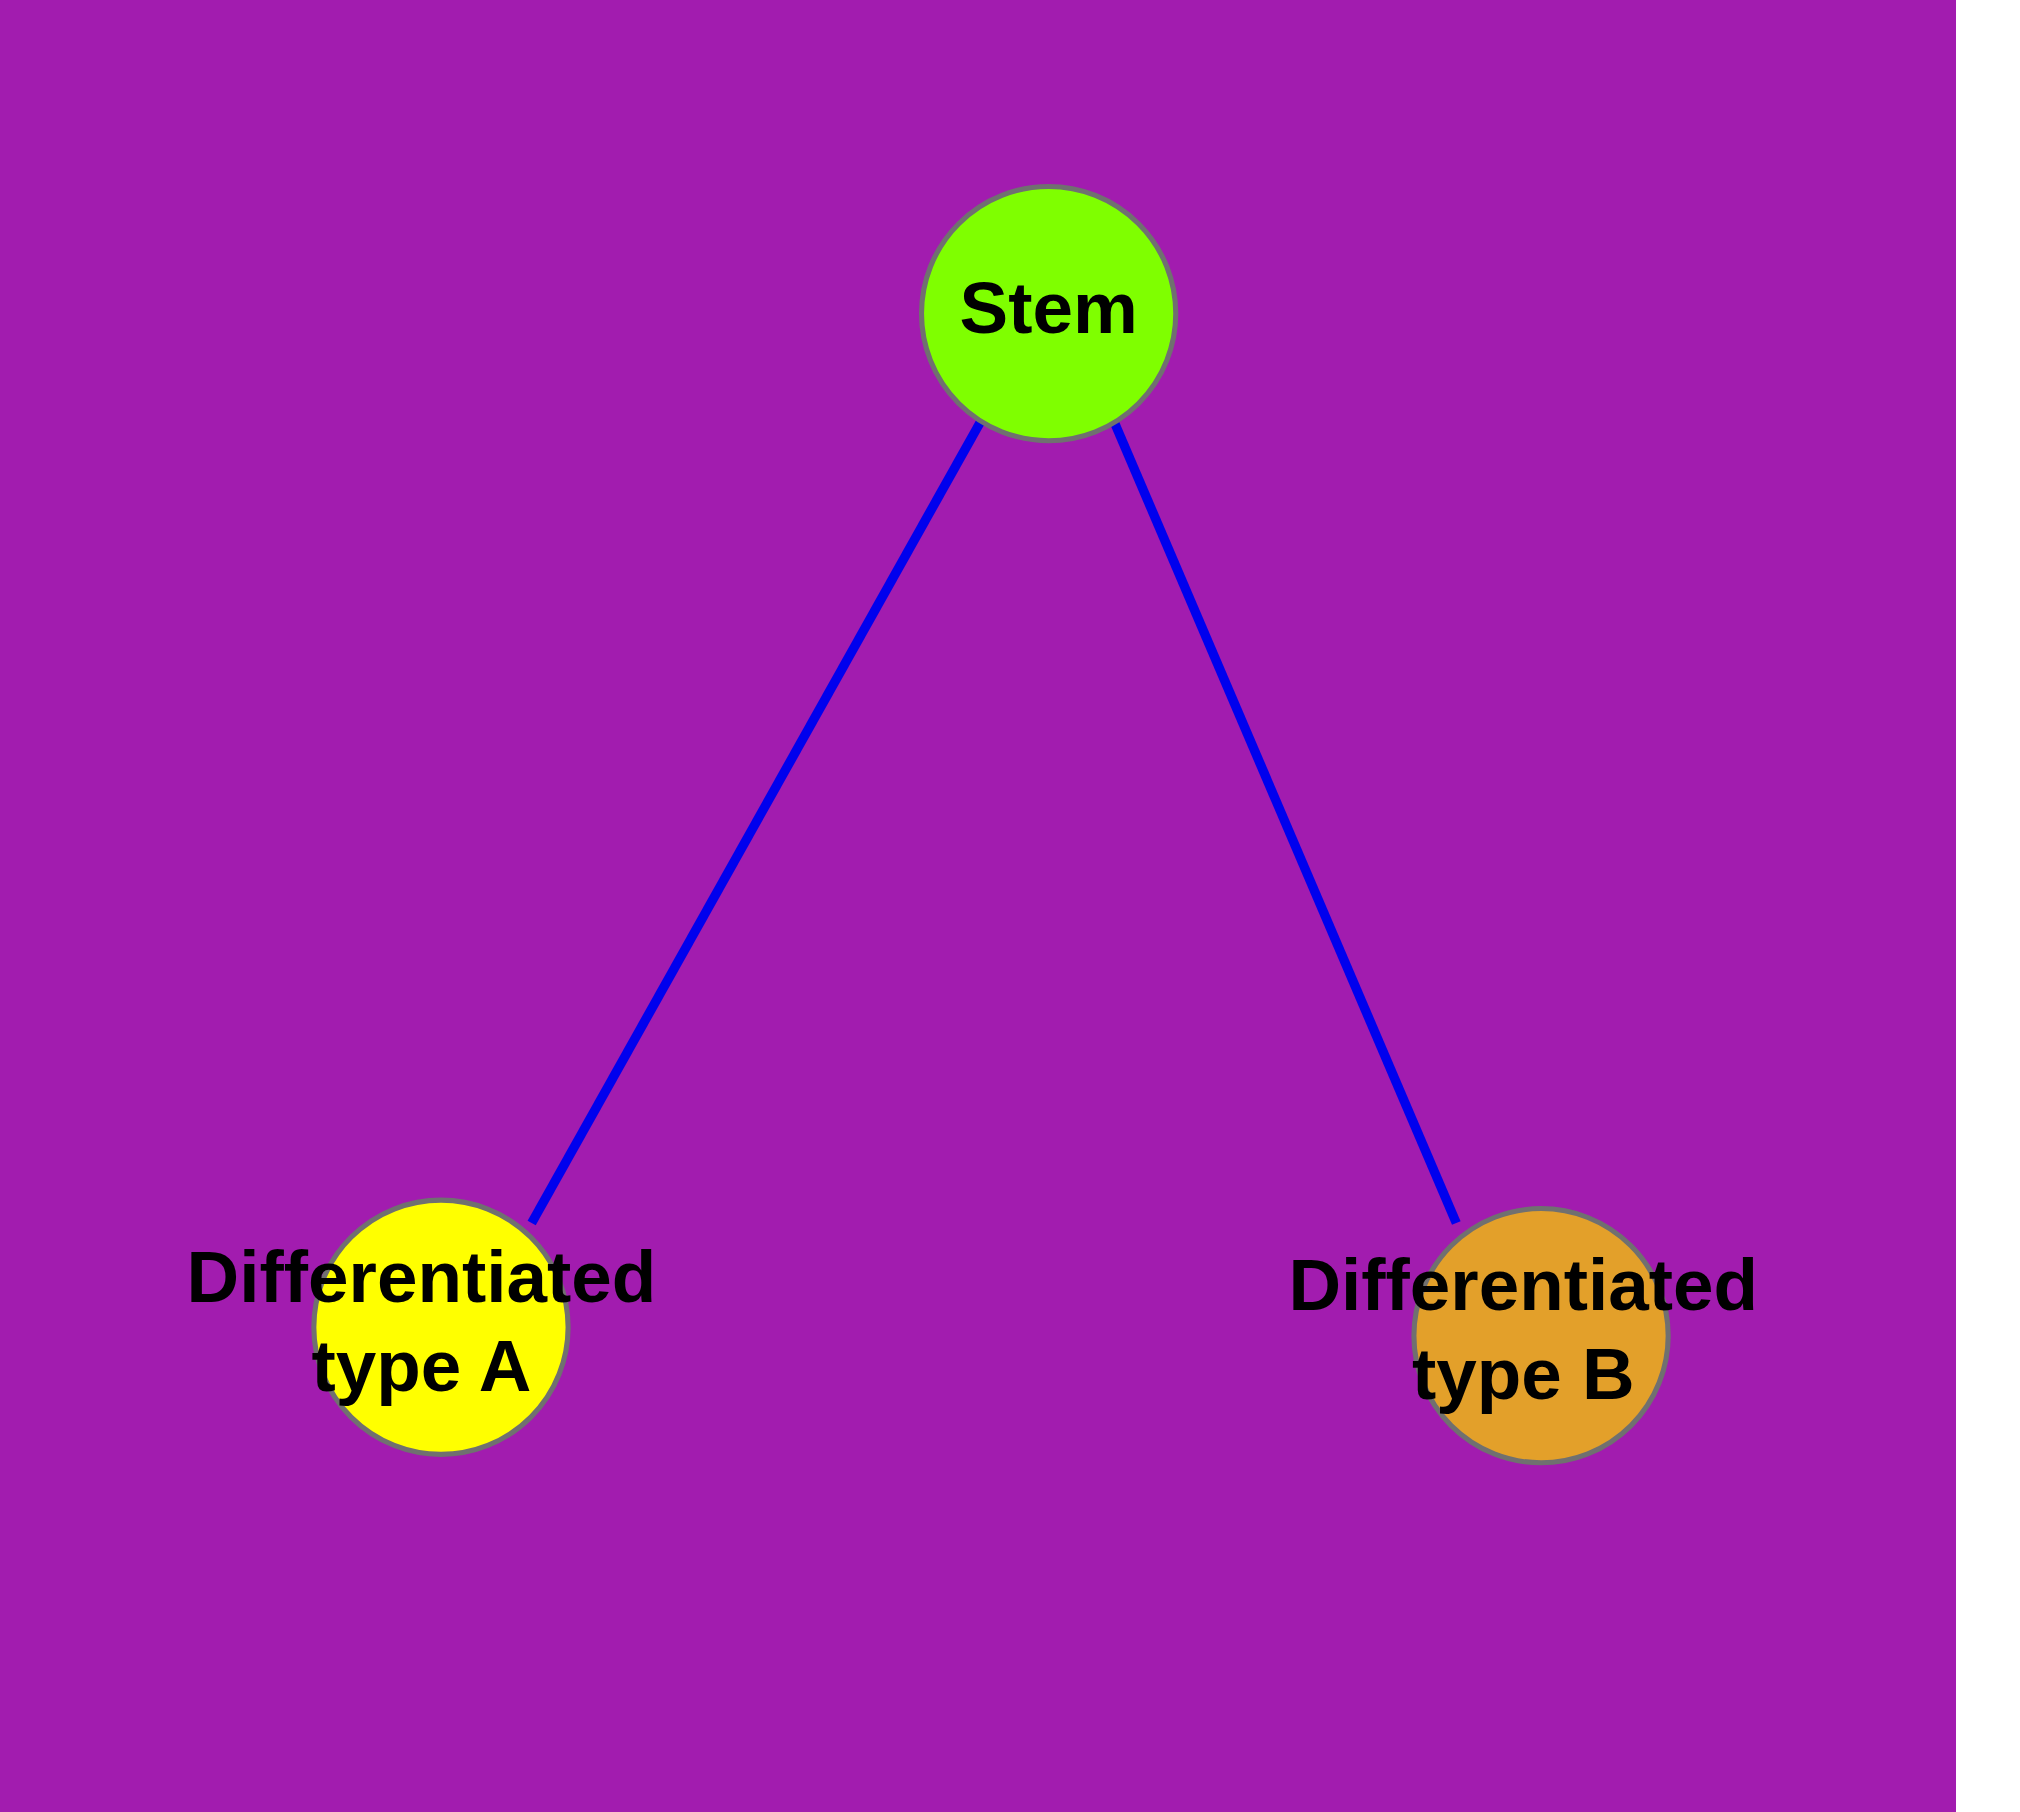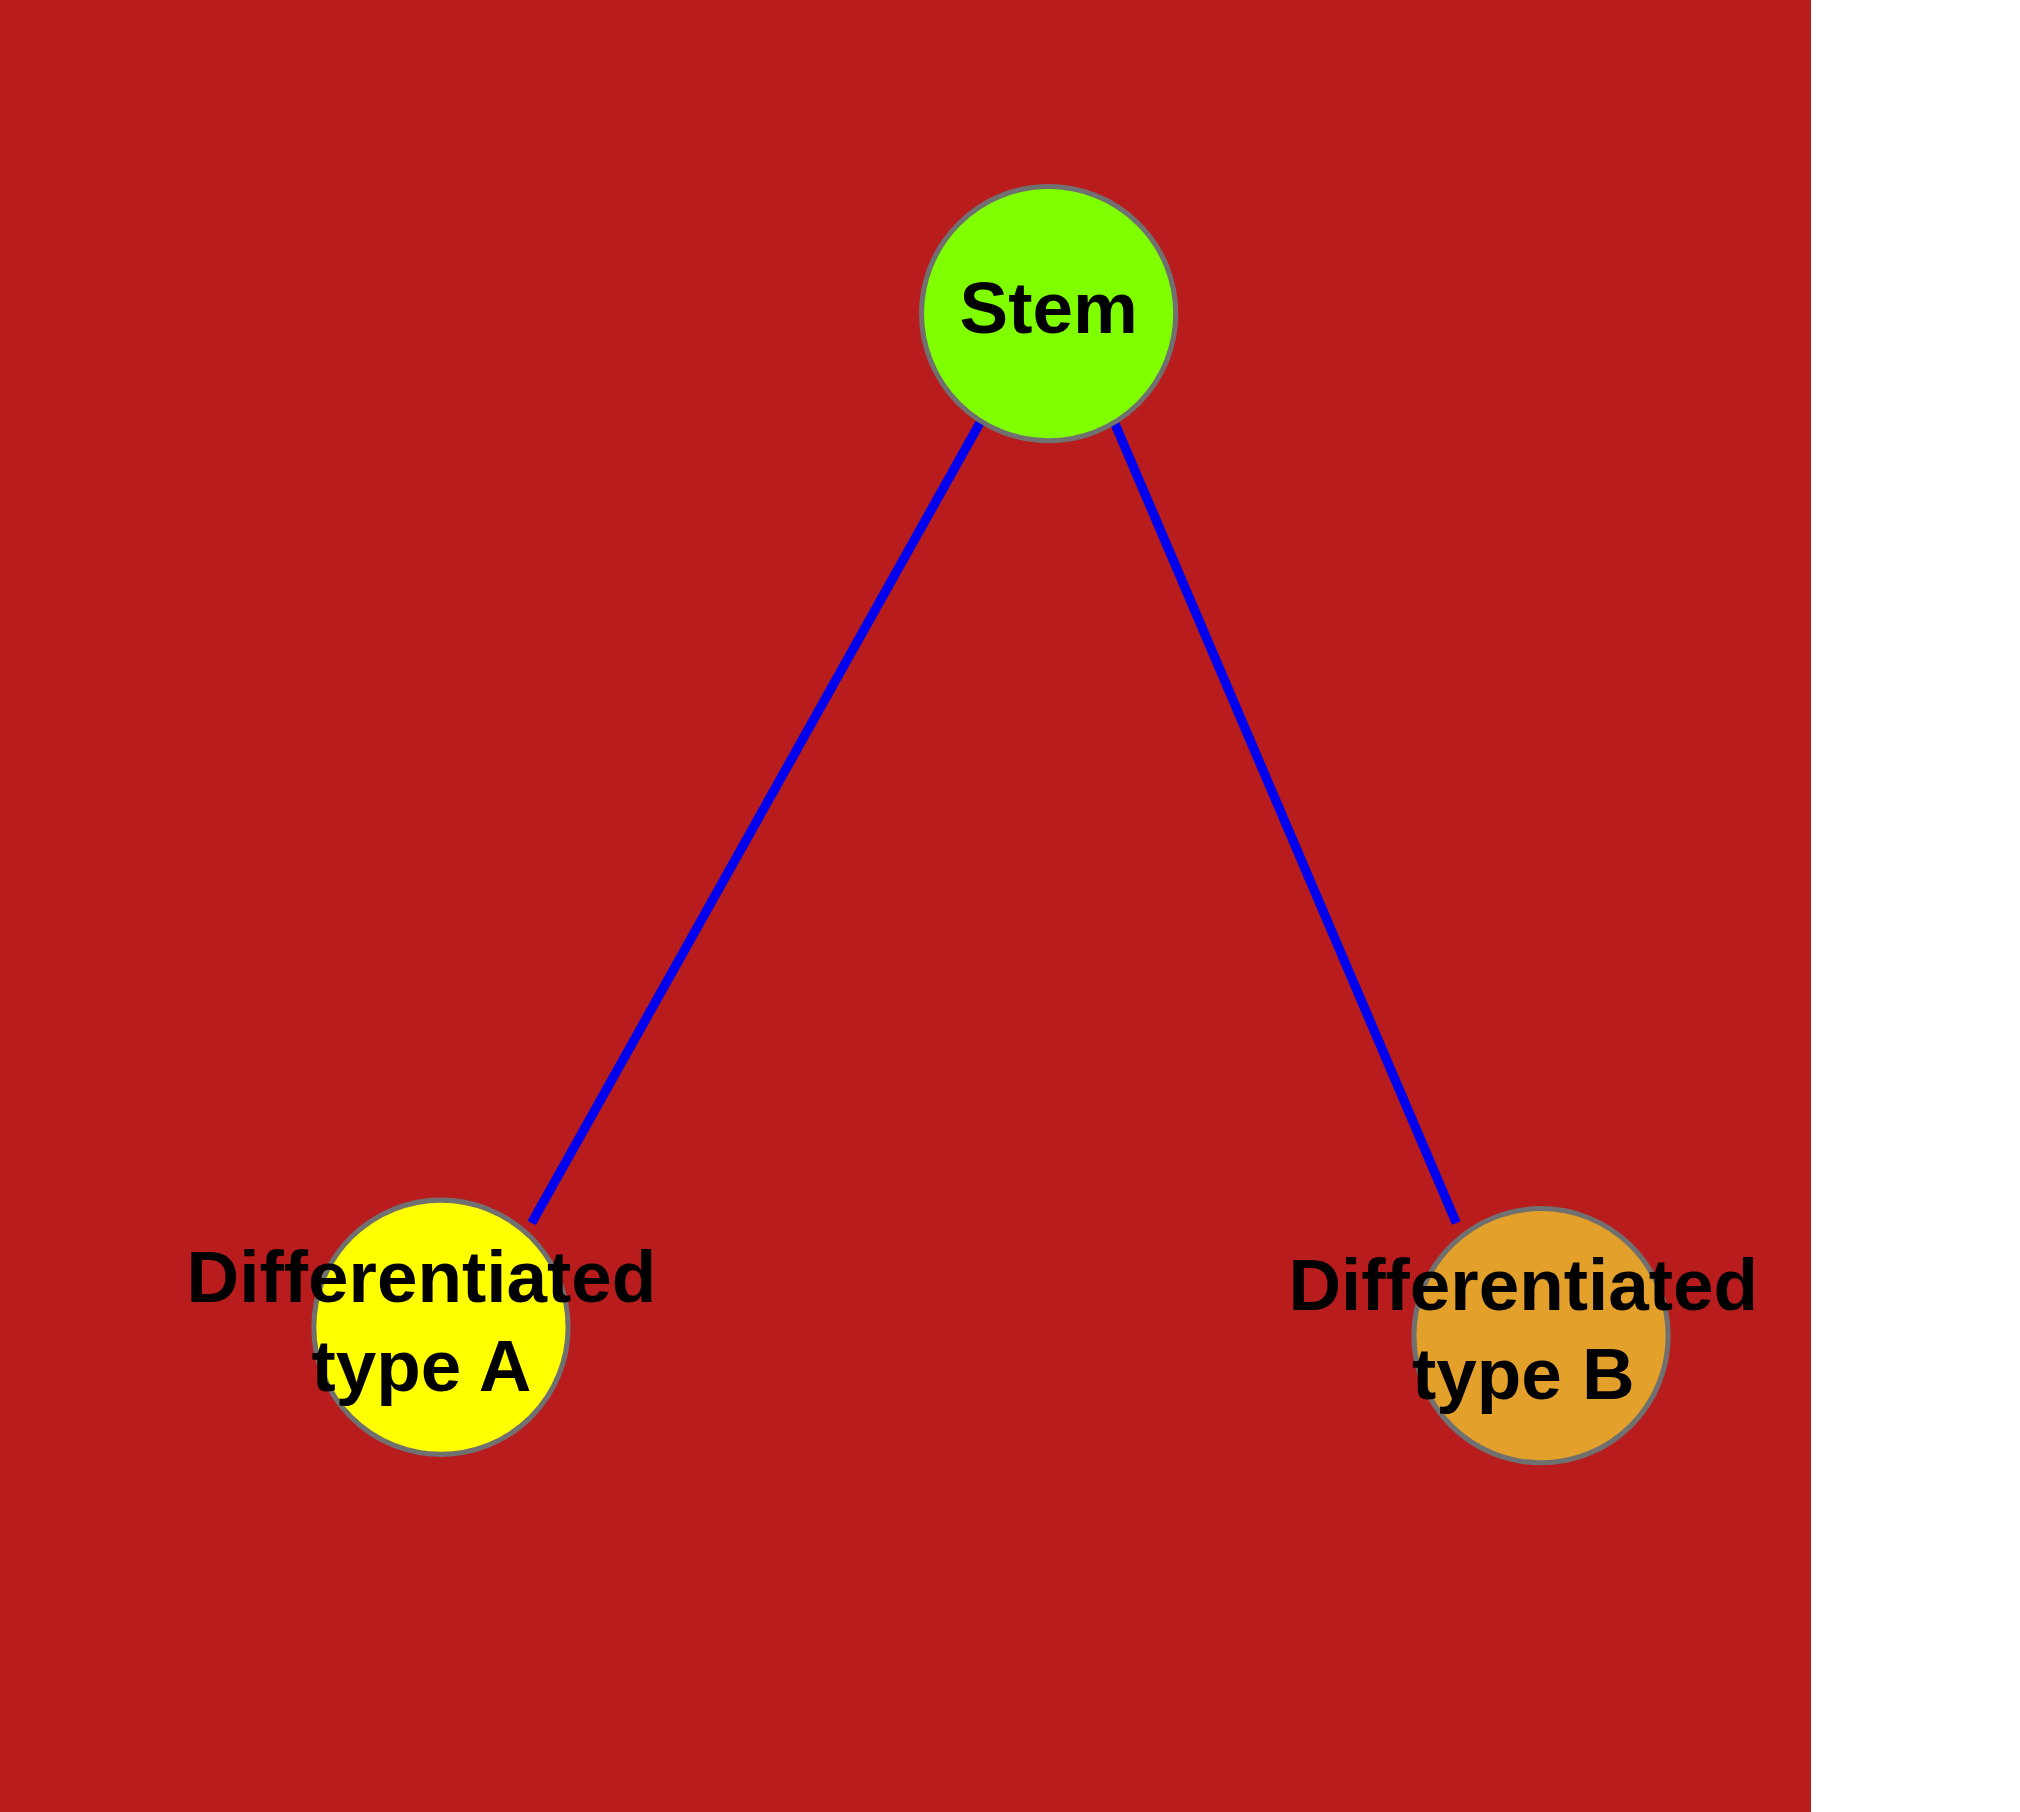--- a/index.html
+++ b/index.html
@@ -31,21 +31,21 @@
     text-anchor: middle;
     dominant-baseline: middle;
   }
   .edge-line {
     stroke-linecap: butt;
   }
 </style>
 </head>
 <body>
 
-<div id="canvas" style="width: 1811px; height: 1812px; background: #b91c1c;">
+<div id="canvas" style="width: 1956px; height: 1812px; background: #a21caf;">
   <svg id="graph-svg" viewBox="0 0 2384 2138">
     <g id="edges-layer">
         <line x1="1157" y1="497" x2="627" y2="1443" stroke="#0000ee" stroke-width="11" class="edge-line"></line>
         <line x1="1314" y1="497" x2="1718" y2="1443" stroke="#0000ee" stroke-width="11" class="edge-line"></line>
       </g>
     <g id="nodes-layer">
         <circle cx="1237" cy="370" r="150" fill="#7fff00" stroke="#707070" stroke-width="6"></circle>
         <circle cx="520" cy="1566" r="150" fill="#ffff00" stroke="#707070" stroke-width="6"></circle>
         <circle cx="1818" cy="1576" r="150" fill="#e3a02a" stroke="#707070" stroke-width="6"></circle>
       </g>

